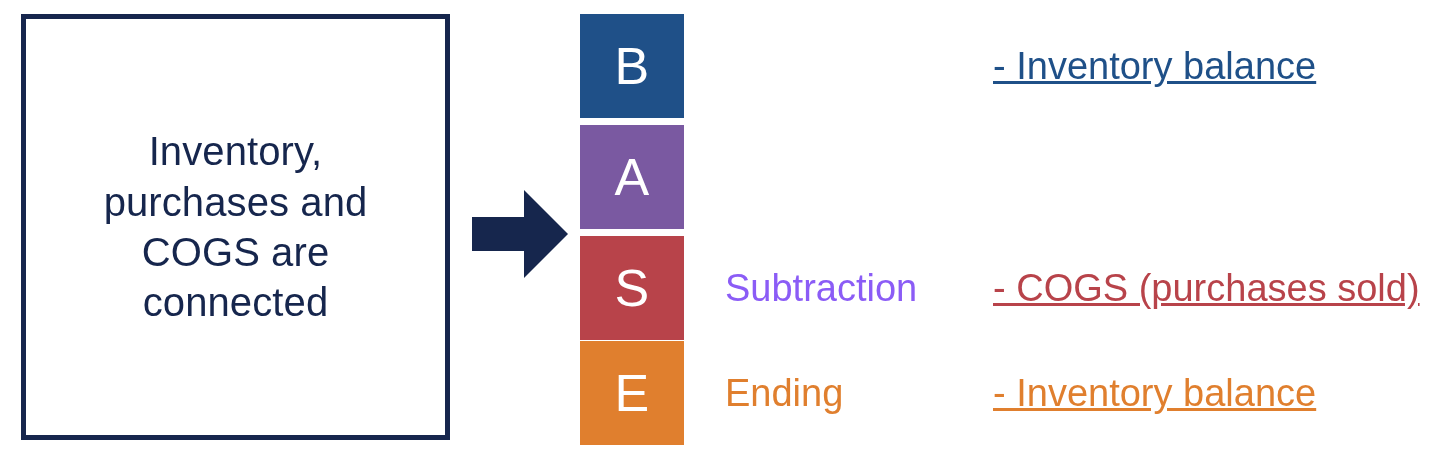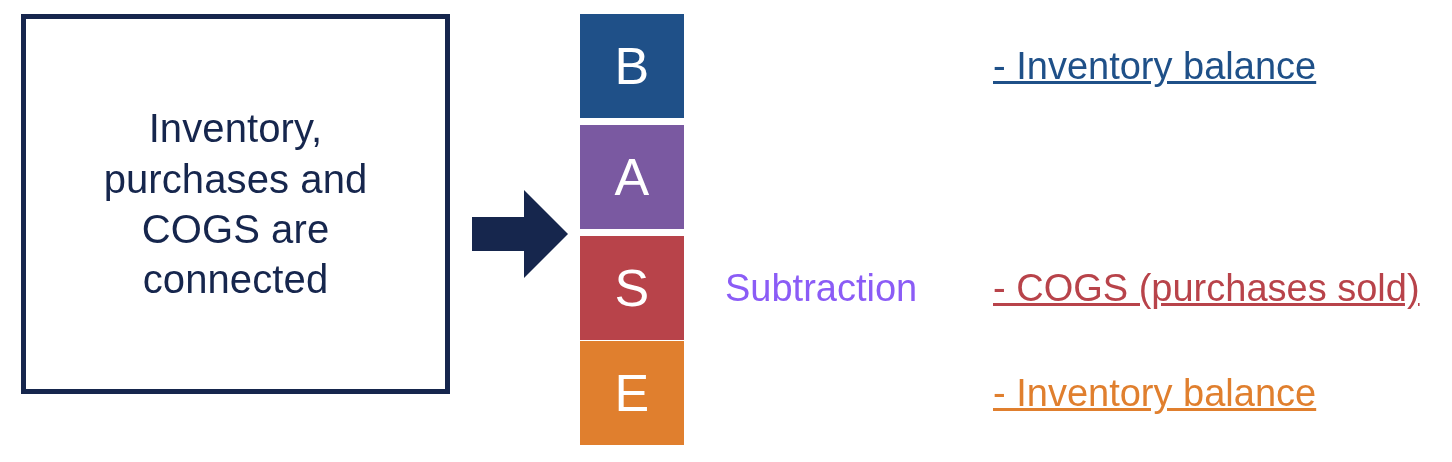--- a/index.html
+++ b/index.html
@@ -18,21 +18,21 @@
     background: #ffffff;
     overflow: hidden;
   }
 
   
   #callout-box {
     position: absolute;
     left: 21px;
     top: 14px;
     width: 429px;
-    height: 380px;
+    height: 426px;
     box-sizing: border-box;
     border: 5px solid #16264d;
     background: #ffffff;
     display: flex;
     align-items: center;
     justify-content: center;
   }
   #callout-text {
     color: #16264d;
     font-size: 40px;
@@ -151,17 +151,18 @@
         <span class="swatch-letter" style="color: rgb(255, 255, 255);">S</span>
       </div>
       <div class="row-label" style="color: #8b5cf6;">Subtraction</div>
       <div class="row-desc" style="color: rgb(184, 67, 74);">- COGS (purchases sold)</div>
     </div>
 
     <div class="row row-3">
       <div class="swatch" style="background: rgb(224, 127, 46);">
         <span class="swatch-letter" style="color: rgb(255, 255, 255);">E</span>
       </div>
+      <div class="row-label" style="color: rgb(224, 127, 46);">Ending</div>
       <div class="row-desc" style="color: rgb(224, 127, 46);">- Inventory balance</div>
     </div>
 
   </div>
 </div>
 
 </body></html>

